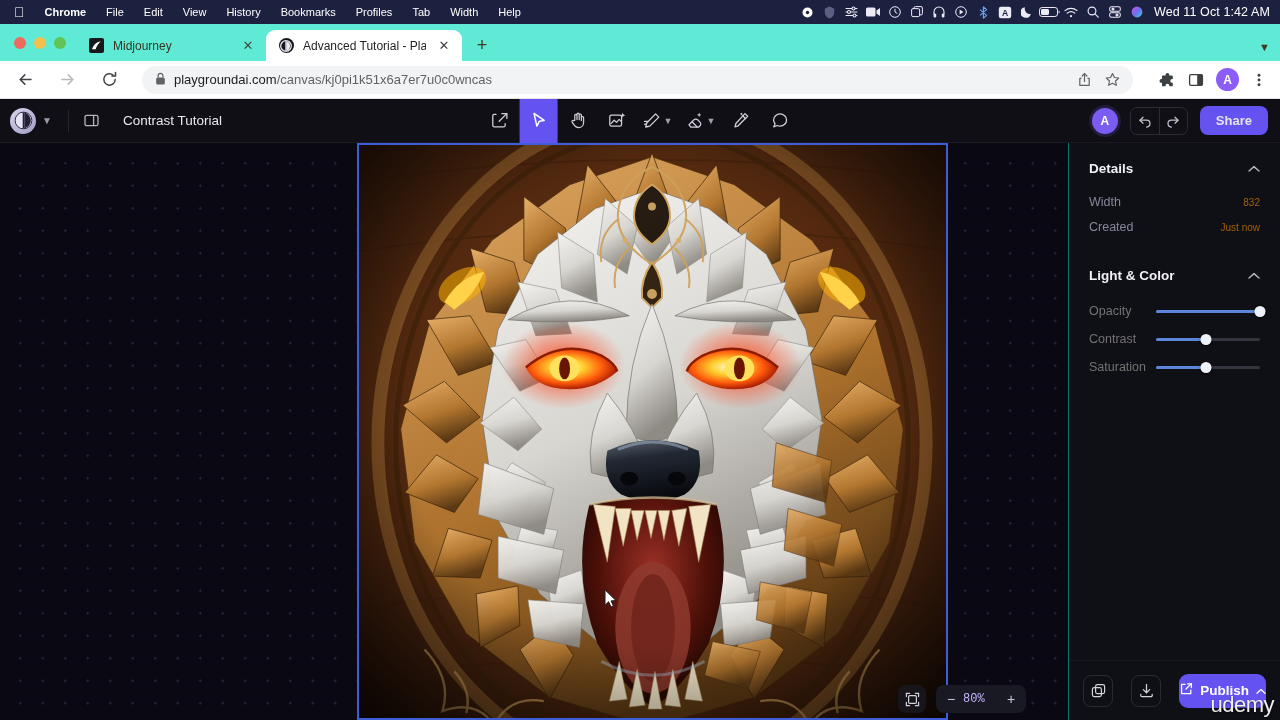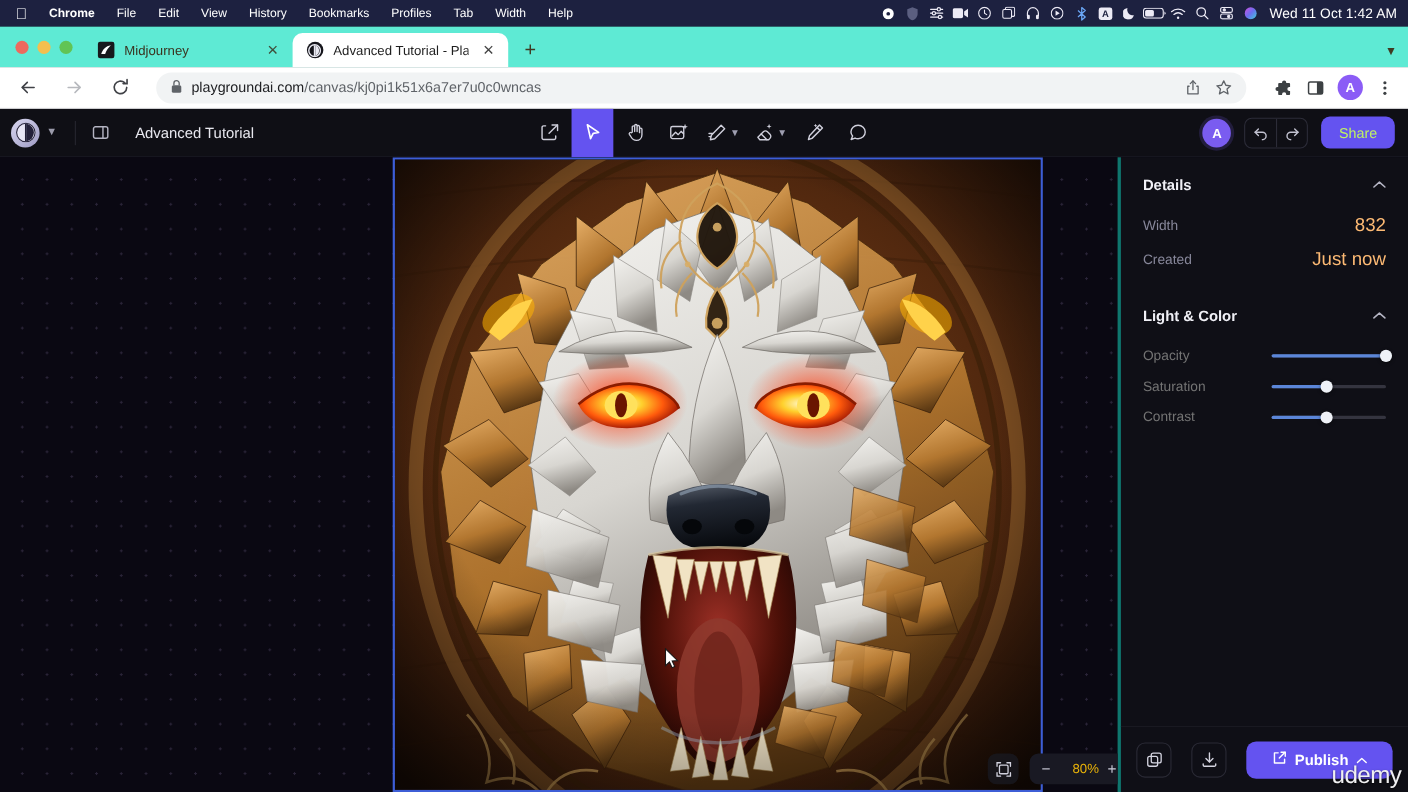--- a/index.html
+++ b/index.html
@@ -167,22 +167,22 @@
   .histgroup {
     display: flex; border: 1px solid #2c2c38; border-radius: 7px; overflow: hidden;
   }
   .hist-btn {
     width: 28px; height: 26px;
     display: flex; align-items: center; justify-content: center;
     color: #c2c2d0; font-size: 13px;
   }
   .hist-btn + .hist-btn { border-left: 1px solid #2c2c38; }
   .share-btn {
-    background: #6453f0; color: #bef264;
-    font-size: 13px; font-weight: 400;
+    background: #6453f0; color: #e5e5e5;
+    font-size: 13px; font-weight: 700;
     padding: 7px 16px; border-radius: 8px;
   }
 
   
   .workspace { position: relative; width: 1280px; height: 577px; display: flex; }
   .canvas {
     flex: 1; position: relative; overflow: hidden;
     background-color: #0a0812;
     background-image: radial-gradient(circle, #2a2438 1px, transparent 1.2px);
     background-size: 22.5px 22.5px;
@@ -212,42 +212,42 @@
   .zoomgroup {
     display: flex; align-items: center;
     background: #191923; border-radius: 8px; height: 28px;
     padding: 0 3px;
   }
   .zoom-btn {
     width: 24px; height: 26px;
     display: flex; align-items: center; justify-content: center;
     color: #c9c9d6; font-size: 14px;
   }
-  .zoom-val { font-size: 12px; color: #eab308; min-width: 36px; text-align: right; }
+  .zoom-val { font-size: 12px; color: #c4b5fd; min-width: 36px; text-align: left; font-family: Liberation Mono, monospace; }
 
   
   .panel {
-    width: 264px; background: #0f0f16;
-    border-left: 3px solid #0f766e;
+    width: 212px; background: #0f0f16;
+    border-left: 1px solid #0f766e;
     display: flex; flex-direction: column;
     position: relative;
   }
   .panel-scroll { flex: 1; padding: 18px 20px 0 20px; overflow: hidden; }
   .sec-head {
     display: flex; align-items: center; justify-content: space-between;
     margin-bottom: 14px;
   }
   .sec-title { font-size: 13.5px; font-weight: bold; color: #f0f0f6; }
   .sec-chev { color: #b5b5c4; font-size: 11px; }
   .kv {
     display: flex; align-items: center; justify-content: space-between;
     padding: 5px 0 6px 0;
   }
   .kv-k { font-size: 12.5px; color: #87879a; }
-  .kv-v { font-size: 17px; color: #fdba74; }
+  .kv-v { font-size: 10px; color: #a16207; }
   .sec-gap { height: 28px; }
   .slider-row {
     display: flex; align-items: center; justify-content: space-between;
     padding: 7px 0;
   }
   .slider-label { font-size: 12.5px; color: #737373; }
   .slider {
     position: relative; width: 104px; height: 14px;
     display: flex; align-items: center;
   }
@@ -533,21 +533,21 @@
     </div>
     <div class="brand-chev">▼</div>
   </div>
   <div class="tool-divider"></div>
   <div class="panel-toggle">
     <svg width="17" height="17" viewBox="0 0 17 17" fill="none" stroke="currentColor" stroke-width="1.3">
         <rect x="2" y="3.3" width="13" height="10.4" rx="1.8"></rect>
         <line x1="10.6" y1="3.3" x2="10.6" y2="13.7"></line>
       </svg>
   </div>
-  <div class="doc-title">Advanced Tutorial</div>
+  <div class="doc-title">Contrast Tutorial</div>
 
   <div class="tools">
     <div class="tool">
       <svg width="19" height="19" viewBox="0 0 19 19" fill="none" stroke="currentColor" stroke-width="1.3" stroke-linecap="round" stroke-linejoin="round">
         <path d="M5.4 3.4 H3.6 A1.4 1.4 0 0 0 2.2 4.8 V14.4 A1.4 1.4 0 0 0 3.6 15.8 H13.2 A1.4 1.4 0 0 0 14.6 14.4 V12.6"></path>
         <line x1="8.6" y1="10.2" x2="16.2" y2="2.6"></line>
           <polyline points="11.3,2.6 16.3,2.6 16.3,7.6"></polyline>
       </svg>
     </div>
     <div class="tool active">
@@ -896,33 +896,33 @@
 
       <div class="slider-row">
         <span class="slider-label">Opacity</span>
         <span class="slider">
           <span class="track"></span>
           <span class="fill" id="fill0" style="width: 100%; background: rgb(91, 134, 217);"></span>
           <span class="knob" id="knob0" style="left: 100%;"></span>
         </span>
       </div>
       <div class="slider-row">
+        <span class="slider-label">Contrast</span>
+        <span class="slider">
+          <span class="track"></span>
+          <span class="fill" id="fill2" style="width: 48%; background: rgb(91, 134, 217);"></span>
+          <span class="knob" id="knob2" style="left: 48%;"></span>
+        </span>
+      </div>
+      <div class="slider-row">
         <span class="slider-label">Saturation</span>
         <span class="slider">
           <span class="track"></span>
           <span class="fill" id="fill3" style="width: 48%; background: rgb(91, 134, 217);"></span>
           <span class="knob" id="knob3" style="left: 48%;"></span>
-        </span>
-      </div>
-      <div class="slider-row">
-        <span class="slider-label">Contrast</span>
-        <span class="slider">
-          <span class="track"></span>
-          <span class="fill" id="fill2" style="width: 48%; background: rgb(91, 134, 217);"></span>
-          <span class="knob" id="knob2" style="left: 48%;"></span>
         </span>
       </div>
     </div>
 
     <div class="panel-footer">
       <div class="icon-btn">
         <svg width="15" height="15" viewBox="0 0 15 15" fill="none" stroke="currentColor" stroke-width="1.2">
             <rect x="4.6" y="1.6" width="9" height="9" rx="1.8"></rect>
             <rect x="1.4" y="4.6" width="9" height="9" rx="1.8"></rect>
           </svg>

